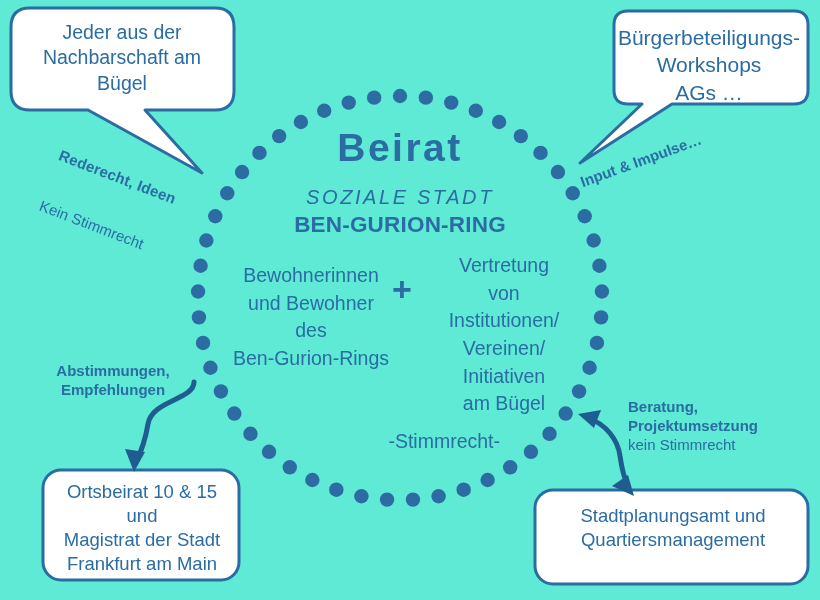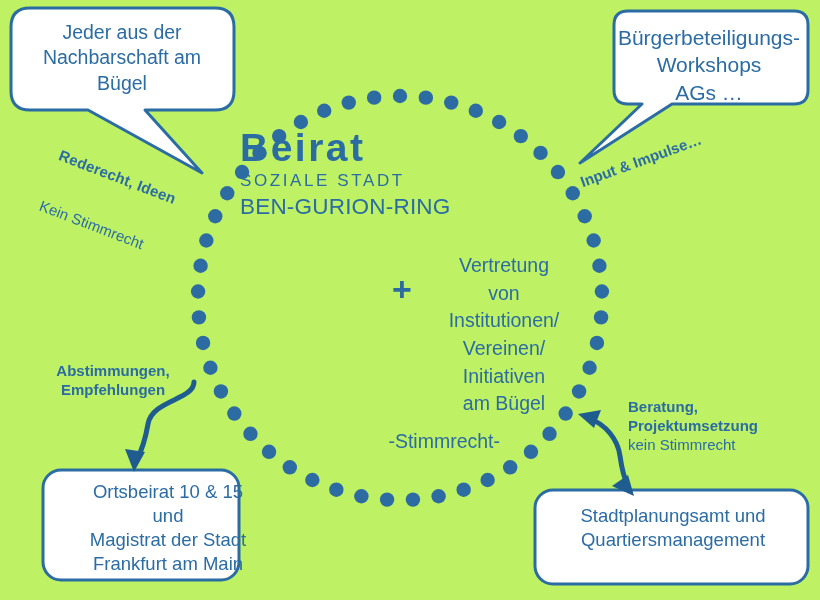--- a/index.html
+++ b/index.html
@@ -8,21 +8,21 @@
     padding: 0;
     background: #ffffff;
   }
   body {
     font-family: "Liberation Sans", "DejaVu Sans", sans-serif;
   }
   #stage {
     position: relative;
     width: 820px;
     height: 600px;
-    background: #bef264;
+    background: #5eead4;
     overflow: hidden;
   }
   #svg-layer {
     position: absolute;
     left: 0;
     top: 0;
     width: 820px;
     height: 600px;
   }
 
@@ -41,54 +41,55 @@
     left: 18px;  top: 20px;  width: 208px;
     font-size: 19.5px;
   }
   #bubble-tr-text {
     left: 612px; top: 24px;  width: 194px;
     font-size: 21px;
   }
   #box-bl-text {
     left: 46px;  top: 480px; width: 192px;
     font-size: 18.5px;
-    padding-left: 26px;
   }
   #box-br-text {
     left: 540px; top: 504px; width: 266px;
     font-size: 18.5px;
   }
 
   
   .center-title {
     position: absolute;
     left: 240px;
     top: 128px;
     width: 320px;
+    text-align: center;
     color: #2B6CA3;
     pointer-events: none;
   }
   .title-main {
     font-size: 39px;
     font-weight: 700;
     letter-spacing: 2.5px;
     line-height: 1.0;
     display: block;
   }
   .title-sub1 {
-    font-size: 17px;
+    font-size: 20px;
     font-weight: 400;
     letter-spacing: 2.6px;
     line-height: 1.45;
     display: block;
-    margin-top: 2px;
+    margin-top: 16px;
+    font-style: italic;
   }
   .title-sub2 {
     font-size: 22.5px;
-    font-weight: 400;
+    font-weight: 700;
     letter-spacing: 0.2px;
     line-height: 1.15;
     display: block;
   }
 
   .col-left, .col-right {
     position: absolute;
     color: #2B6CA3;
     text-align: center;
     font-size: 19.5px;
@@ -299,20 +300,24 @@
 
   <div class="bubble-text" id="box-br-text">Stadtplanungsamt und
 Quartiersmanagement</div>
 
   <div class="center-title">
     <span class="title-main">Beirat</span>
     <span class="title-sub1">SOZIALE STADT</span>
     <span class="title-sub2">BEN-GURION-RING</span>
   </div>
 
+  <div class="col-left">Bewohnerinnen
+und Bewohner
+des
+Ben-Gurion-Rings</div>
 
   <div class="plus-sign">+</div>
 
   <div class="col-right">Vertretung
 von
 Institutionen/
 Vereinen/
 Initiativen
 am Bügel</div>
 

